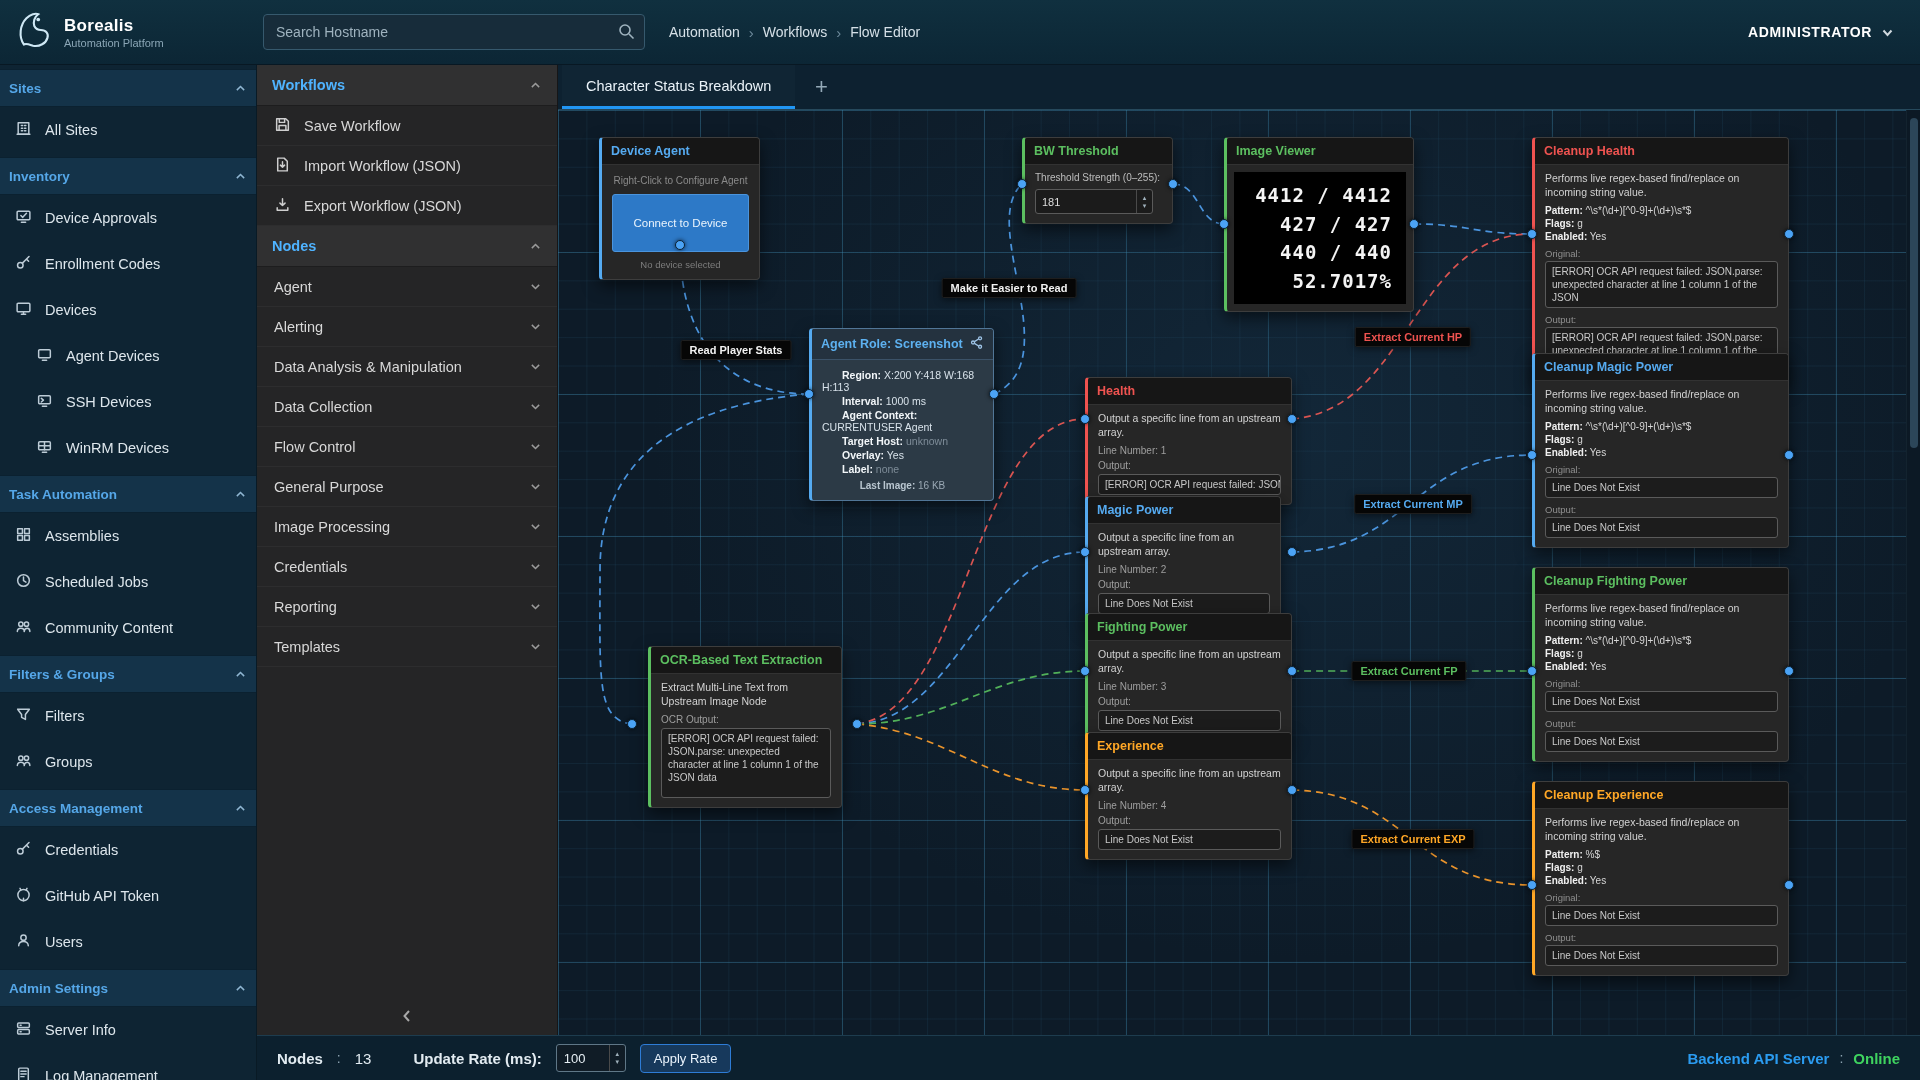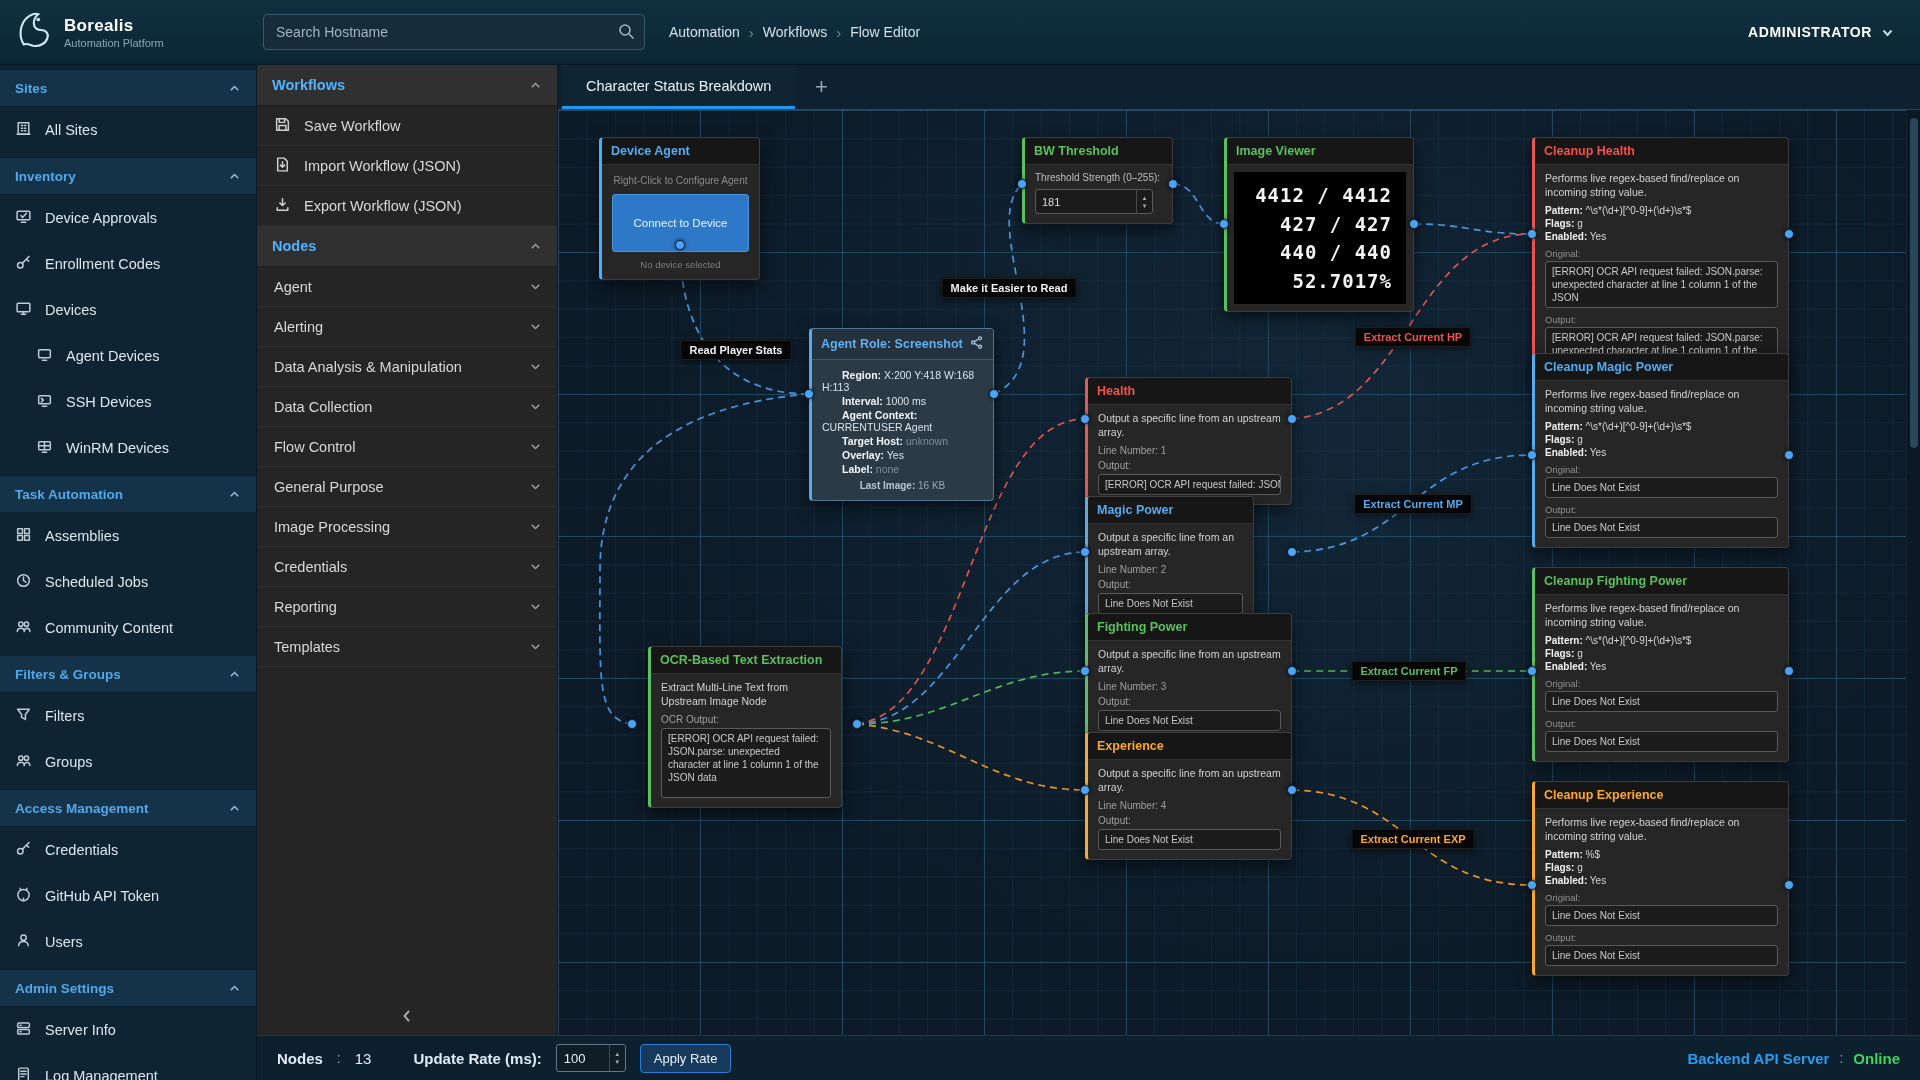--- a/index.html
+++ b/index.html
@@ -27,21 +27,21 @@
   .breadcrumb .sep { color:#6d8a9c; font-size:15px; }
   .bc-item { cursor:default; }
   .admin { margin-left:auto; margin-right:26px; display:flex; align-items:center; gap:9px;
     color:#ffffff; font-weight:bold; font-size:14px; letter-spacing:.6px; }
   .admin svg { width:13px; height:13px; stroke:#cfd8de; fill:none; stroke-width:2; }
 
   
   .sidebar { position:absolute; left:0; top:65px; width:257px; bottom:0; background:#0e2433;
     border-right:1px solid #091a25; z-index:10; overflow:hidden; }
   .side-header { height:38px; margin-top:4px; display:flex; align-items:center; justify-content:space-between;
-    padding:0 15px; background:#143349; color:#55a7e8; font-weight:bold; font-size:13.5px;
+    padding:0 9px; background:#143349; color:#55a7e8; font-weight:bold; font-size:13.5px;
     border-top:1px solid #0b2130; border-bottom:1px solid #0b2130; cursor:pointer; }
   .side-header svg, .panel-header svg, .panel-cat svg { width:13px; height:13px; stroke:#8fb6d2; fill:none; stroke-width:1.8; }
   .panel-header svg { stroke:#9a9a9a; } .panel-cat svg { stroke:#9a9a9a; }
   .side-item { height:46px; display:flex; align-items:center; gap:13px; padding:0 15px;
     color:#dde6ec; font-size:14.5px; cursor:pointer; }
   .side-item.sub { padding-left:36px; }
   .side-item .icon svg { width:17px; height:17px; stroke:#bdccd7; fill:none; stroke-width:1.4;
     stroke-linecap:round; stroke-linejoin:round; }
 
   
@@ -568,21 +568,21 @@
           <span>Health</span>
         </div>
         <div class="node-body">
           <div class="desc">Output a specific line from an upstream array.</div>
           <div class="meta"><span>Line Number:</span> <span>1</span></div>
           <div class="meta">Output:</div>
           <div class="vbox oneline">[ERROR] OCR API request failed: JSON.par</div>
         </div>
       </div>
 
-      <div class="node ac-blue" style="left:527px;top:386px;width:169px;">
+      <div class="node ac-blue" style="left:527px;top:386px;width:196px;">
         <div class="node-header">
           <span>Magic Power</span>
         </div>
         <div class="node-body">
           <div class="desc">Output a specific line from an upstream array.</div>
           <div class="meta"><span>Line Number:</span> <span>2</span></div>
           <div class="meta">Output:</div>
           <div class="vbox oneline">Line Does Not Exist</div>
         </div>
       </div>

